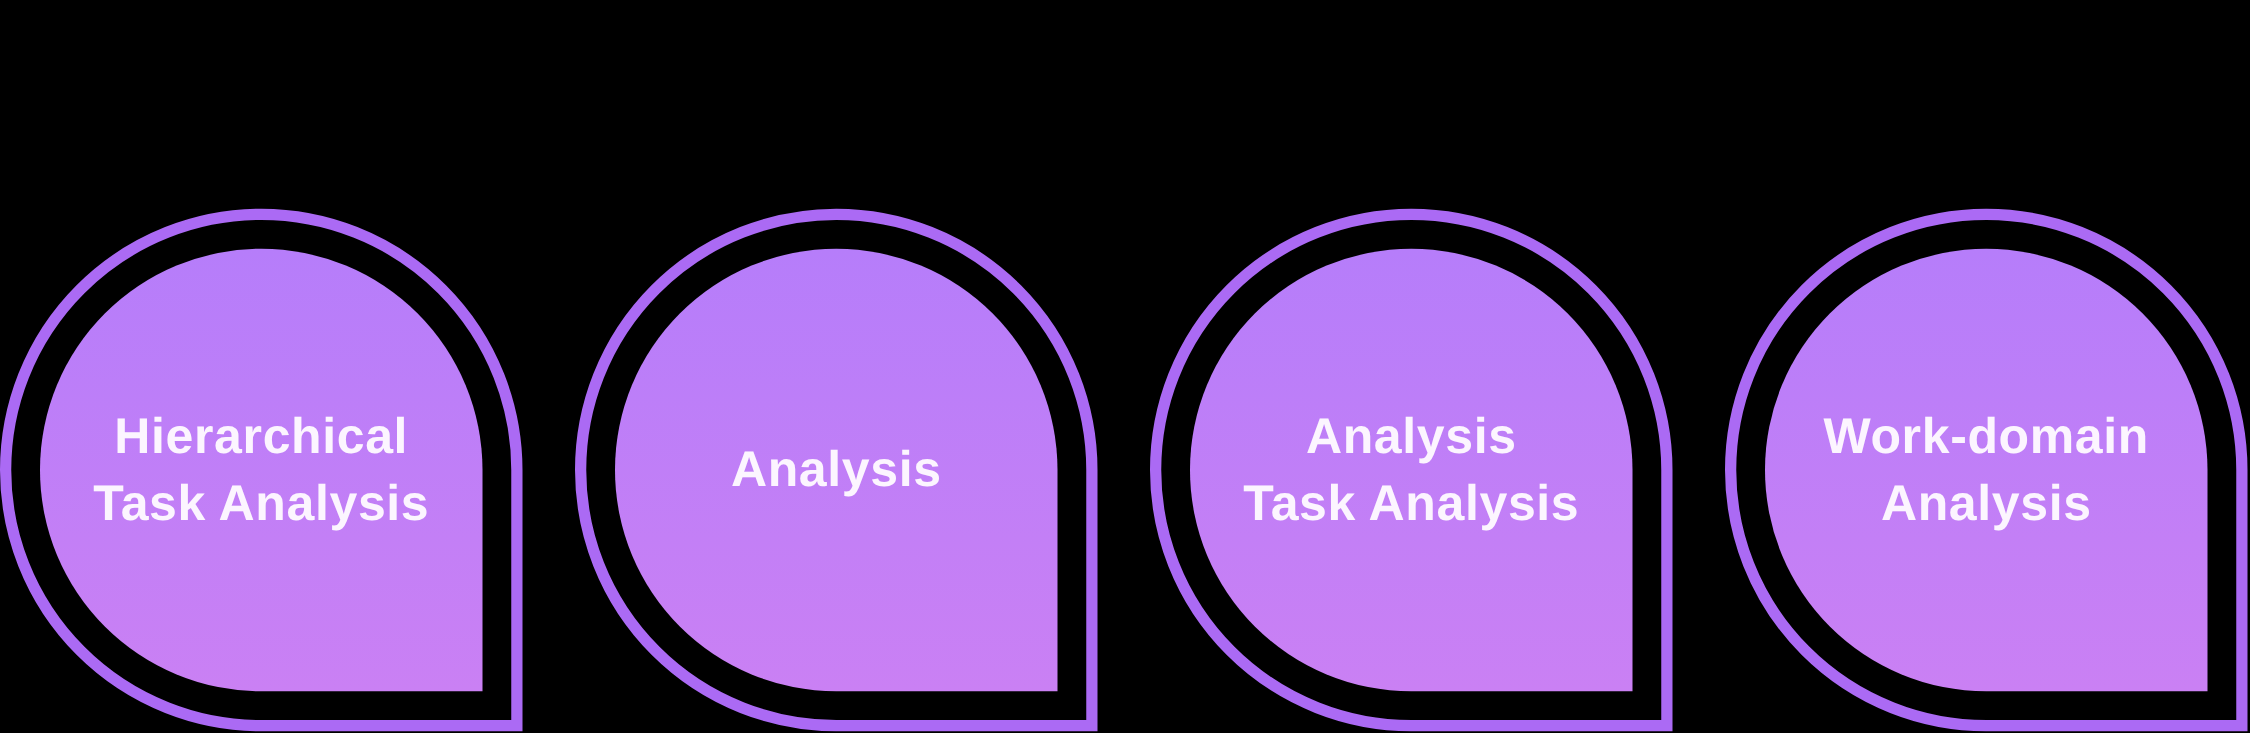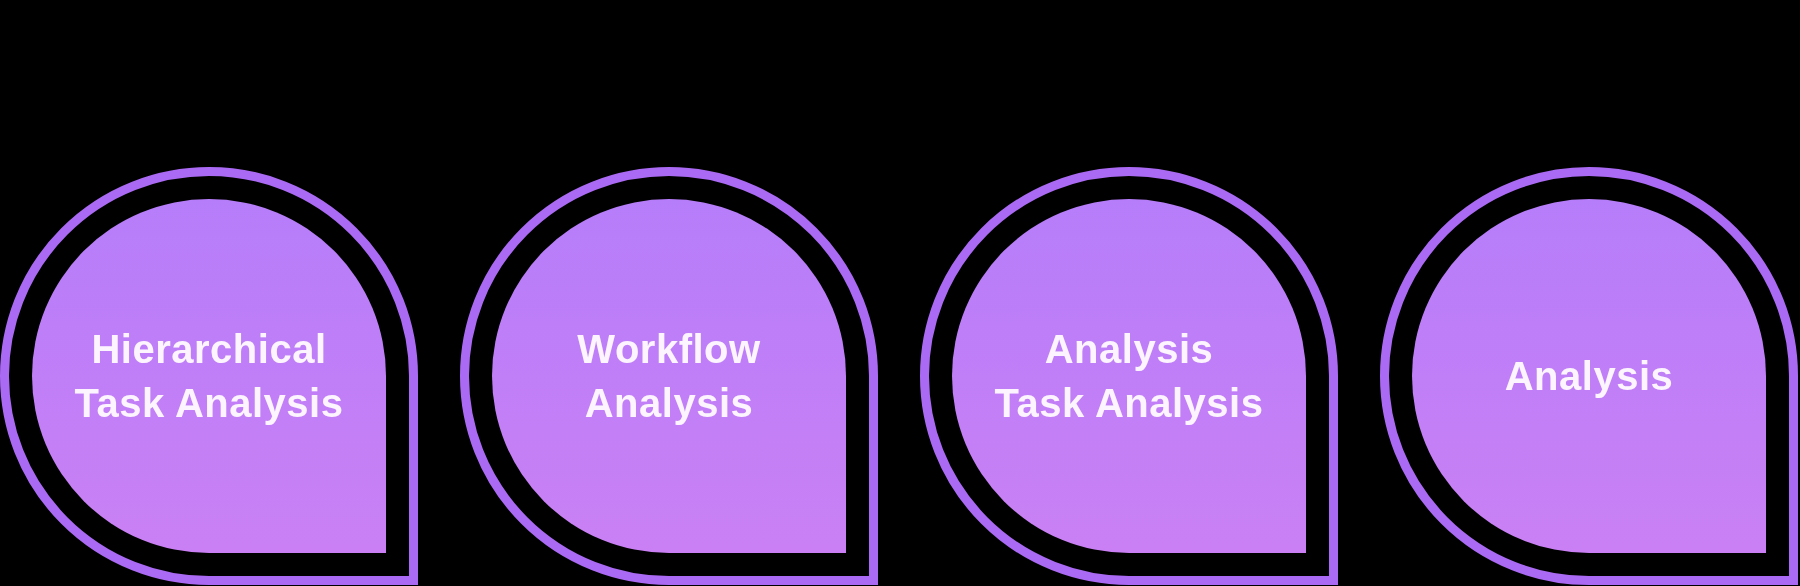--- a/index.html
+++ b/index.html
@@ -66,33 +66,33 @@
     <div class="ring"></div>
     <div class="bubble">
       <span class="label-line">Hierarchical</span>
       <span class="label-line">Task Analysis</span>
     </div>
   </div>
 
   <div class="node">
     <div class="ring"></div>
     <div class="bubble">
-      <span class="label-line">Workflow</span>
       <span class="label-line">Analysis</span>
     </div>
   </div>
 
   <div class="node">
     <div class="ring"></div>
     <div class="bubble">
       <span class="label-line">Analysis</span>
       <span class="label-line">Task Analysis</span>
     </div>
   </div>
 
   <div class="node">
     <div class="ring"></div>
     <div class="bubble">
+      <span class="label-line">Work-domain</span>
       <span class="label-line">Analysis</span>
     </div>
   </div>
 
 </div>
 
 </body></html>

